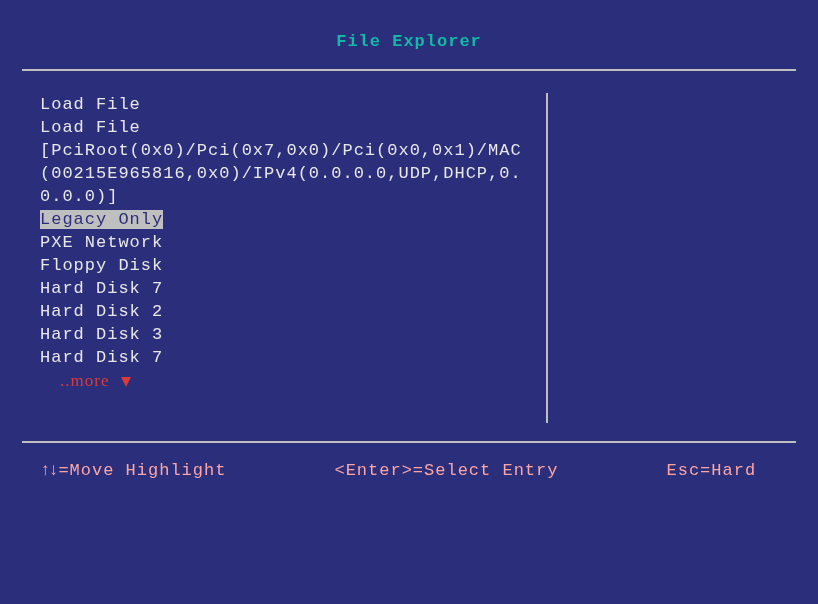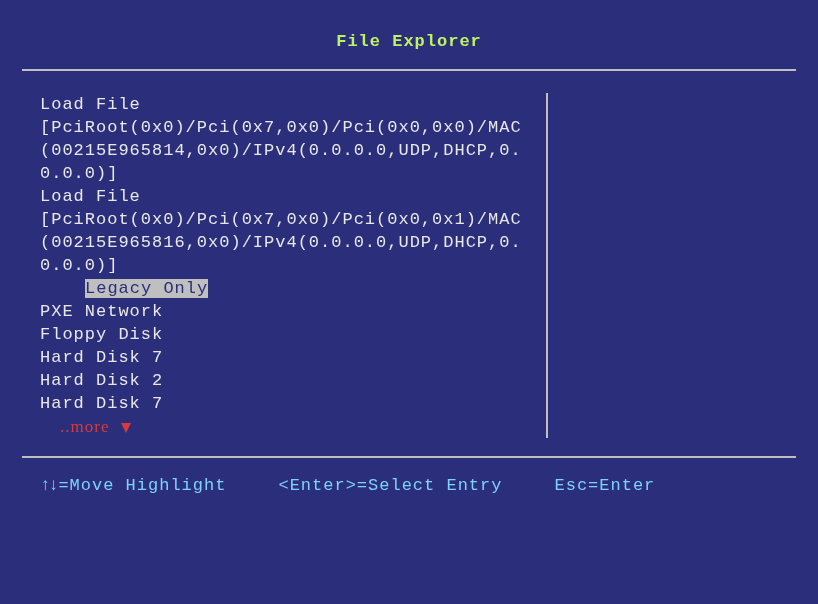--- a/index.html
+++ b/index.html
@@ -11,21 +11,21 @@
       letter-spacing: 1px;
     }
     .screen {
       width: 818px;
       height: 604px;
       background: #2b2e7a;
       position: relative;
       padding: 20px 22px 20px 22px;
     }
     .title {
-      color: #bef264;
+      color: #14b8a6;
       text-align: center;
       font-weight: bold;
       padding: 12px 0 18px 0;
     }
     .hr {
       border: none;
       border-top: 2px solid #bfbfbf;
       margin: 0;
     }
     .content-area {
@@ -43,21 +43,21 @@
       background: #bfbfbf;
       margin-left: 14px;
       align-self: stretch;
     }
     .menu-item {
       color: #e8e8e8;
       line-height: 23px;
       white-space: pre-wrap;
       word-break: break-all;
     }
-    .sel-row { line-height: 23px; margin-left: 45px; }
+    .sel-row { line-height: 23px; }
     .sel-text {
       background: #bfbfbf;
       color: #2b2e7a;
     }
     .more {
       color: #d93a3a;
       line-height: 23px;
       padding-left: 20px;
       font-family: Liberation Serif, serif;
     }
@@ -65,62 +65,62 @@
       display: inline-block;
       width: 0; height: 0;
       border-left: 5px solid transparent;
       border-right: 5px solid transparent;
       border-top: 10px solid #d93a3a;
       margin-left: 6px;
       vertical-align: -1px;
     }
     .footer {
       display: flex;
-      color: #7dd3fc;
+      color: #fca5a5;
       padding: 18px 0 0 18px;
-      gap: 52px;
+      gap: 108px;
     }
     .footer-item { white-space: nowrap; }
     .updown-arrows { letter-spacing: -2px; margin-right: 2px; }
   </style>
 </head>
 <body>
 
 <div class="screen">
   <div class="title">File Explorer</div>
   <hr class="hr">
 
   <div class="content-area">
     <div class="menu-col">
 
       <div class="menu-item">Load File</div>
-      <div class="menu-item">[PciRoot(0x0)/Pci(0x7,0x0)/Pci(0x0,0x0)/MAC(00215E965814,0x0)/IPv4(0.0.0.0,UDP,DHCP,0.0.0.0)]</div>
       <div class="menu-item">Load File</div>
       <div class="menu-item">[PciRoot(0x0)/Pci(0x7,0x0)/Pci(0x0,0x1)/MAC(00215E965816,0x0)/IPv4(0.0.0.0,UDP,DHCP,0.0.0.0)]</div>
 
       <div class="sel-row">
         <span class="sel-text">Legacy Only</span>
       </div>
 
       <div class="menu-item">PXE Network</div>
       <div class="menu-item">Floppy Disk</div>
       <div class="menu-item">Hard Disk 7</div>
       <div class="menu-item">Hard Disk 2</div>
+      <div class="menu-item">Hard Disk 3</div>
       <div class="menu-item">Hard Disk 7</div>
 
       <div class="more">
         <span>..more</span>
         <span class="arrow-down"></span>
       </div>
     </div>
     <div class="sep"></div>
   </div>
 
   <hr class="hr">
 
   <div class="footer">
     <div class="footer-item">
       <span class="updown-arrows">↑↓</span><span>=Move Highlight</span>
     </div>
     <div class="footer-item">&lt;Enter&gt;=Select Entry</div>
-    <div class="footer-item">Esc=Enter</div>
+    <div class="footer-item">Esc=Hard</div>
   </div>
 </div>
 
 </body></html>

